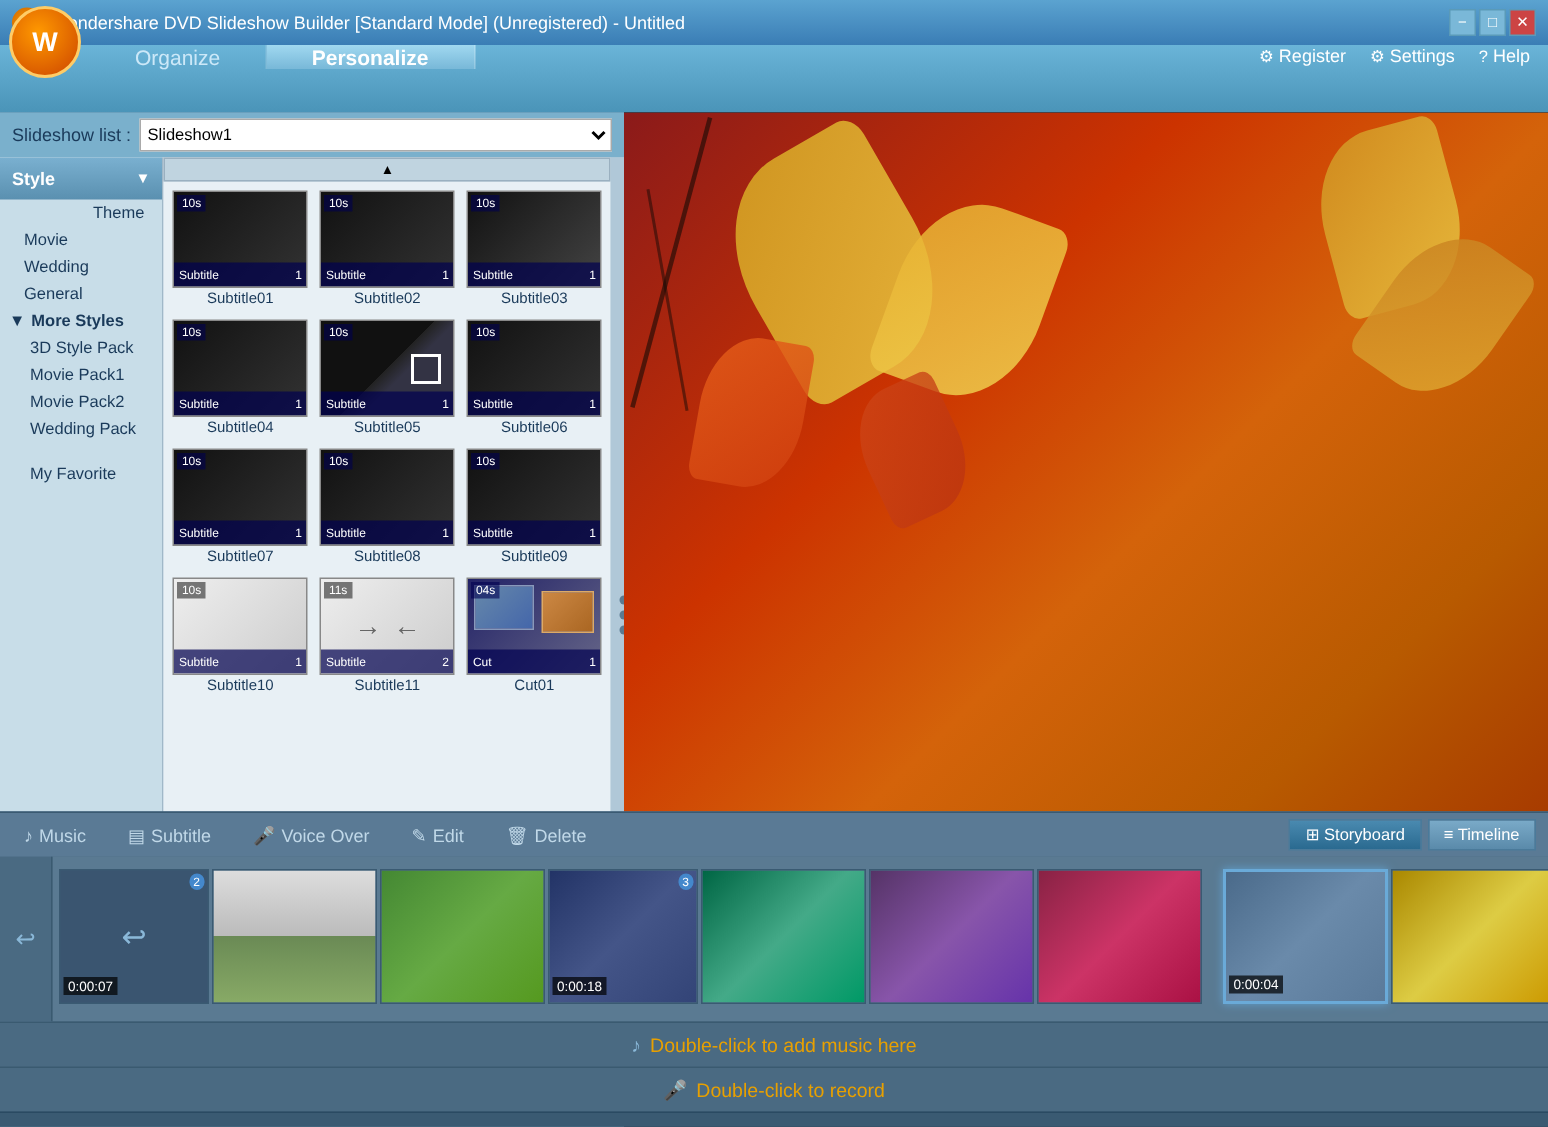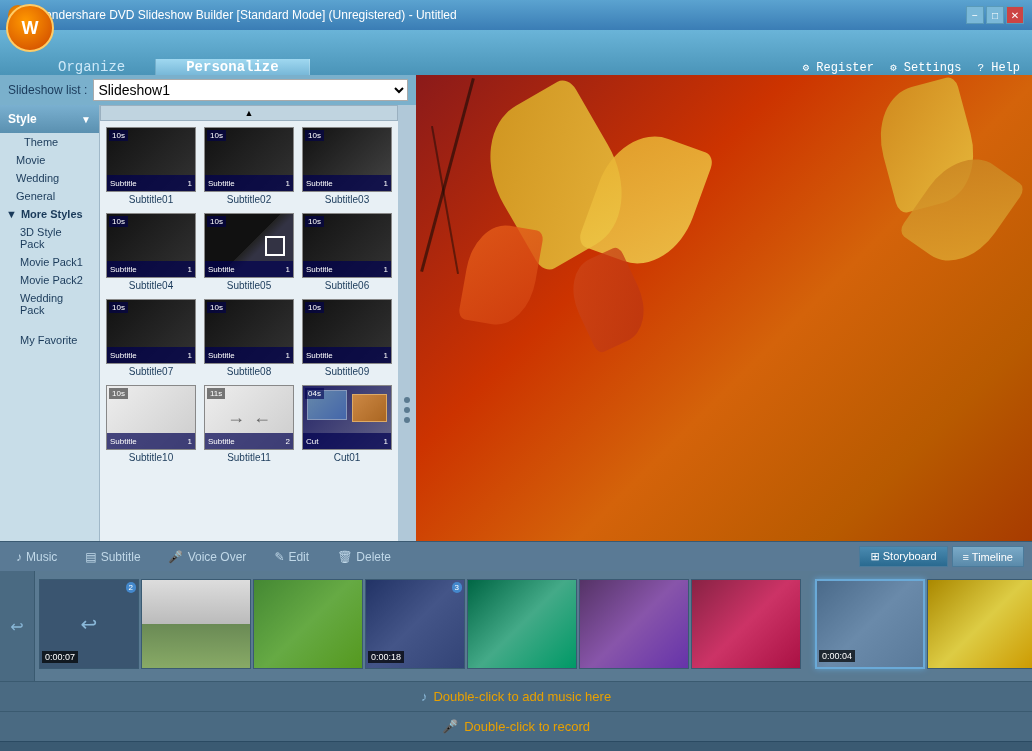--- a/index.html
+++ b/index.html
@@ -31,23 +31,22 @@
       font-size: 10px;
       cursor: pointer;
       display: flex; align-items: center; justify-content: center;
     }
 
     
     .header-nav {
       height: 45px;
       background: linear-gradient(to bottom, #6ab4d8, #4a94b8);
       display: flex;
-      align-items: flex-end;
-      padding-left: 28px;
-      font-family: Liberation Mono, monospace;
+      align-items: flex-start;
+      padding-left: 60px;
     }
     .logo-circle {
       position: absolute;
       top: 4px; left: 6px;
       width: 48px; height: 48px;
       background: radial-gradient(circle at 40% 35%, #ff9900, #cc4400);
       border-radius: 50%;
       border: 2px solid #ffcc66;
       z-index: 10;
     }
@@ -89,21 +88,21 @@
       padding: 0 8px;
       gap: 6px;
       font-size: 12px;
       color: #1a3a5a;
     }
     .slideshow-select {
       flex: 1;
       height: 22px;
       border: 1px solid #aaa;
       background: white;
-      font-size: 14px;
+      font-size: 11px;
     }
 
     
     .style-panel {
       flex: 1;
       display: flex;
       background: #d8e8f0;
     }
 
     
@@ -518,21 +517,21 @@
       </div>
 
       <div class="style-panel">
 
         <div class="style-sidebar">
           <div class="style-dropdown">
             <span>Style</span>
             <span class="style-dropdown-arrow">▼</span>
           </div>
           <div class="style-menu">
-            <div class="style-menu-item" style="padding-left:24px;">Theme</div>
+            <div class="style-menu-item" style="padding-left:24px;margin-left:38px;">Theme</div>
             <div class="style-menu-item" style="padding-left:16px;">Movie</div>
             <div class="style-menu-item" style="padding-left:16px;">Wedding</div>
             <div class="style-menu-item" style="padding-left:16px;">General</div>
             <div class="style-menu-section">
               <span>▼</span>
               <span>More Styles</span>
             </div>
             <div class="style-menu-item" style="padding-left:20px;">3D Style Pack</div>
             <div class="style-menu-item" style="padding-left:20px;">Movie Pack1</div>
             <div class="style-menu-item" style="padding-left:20px;">Movie Pack2</div>

